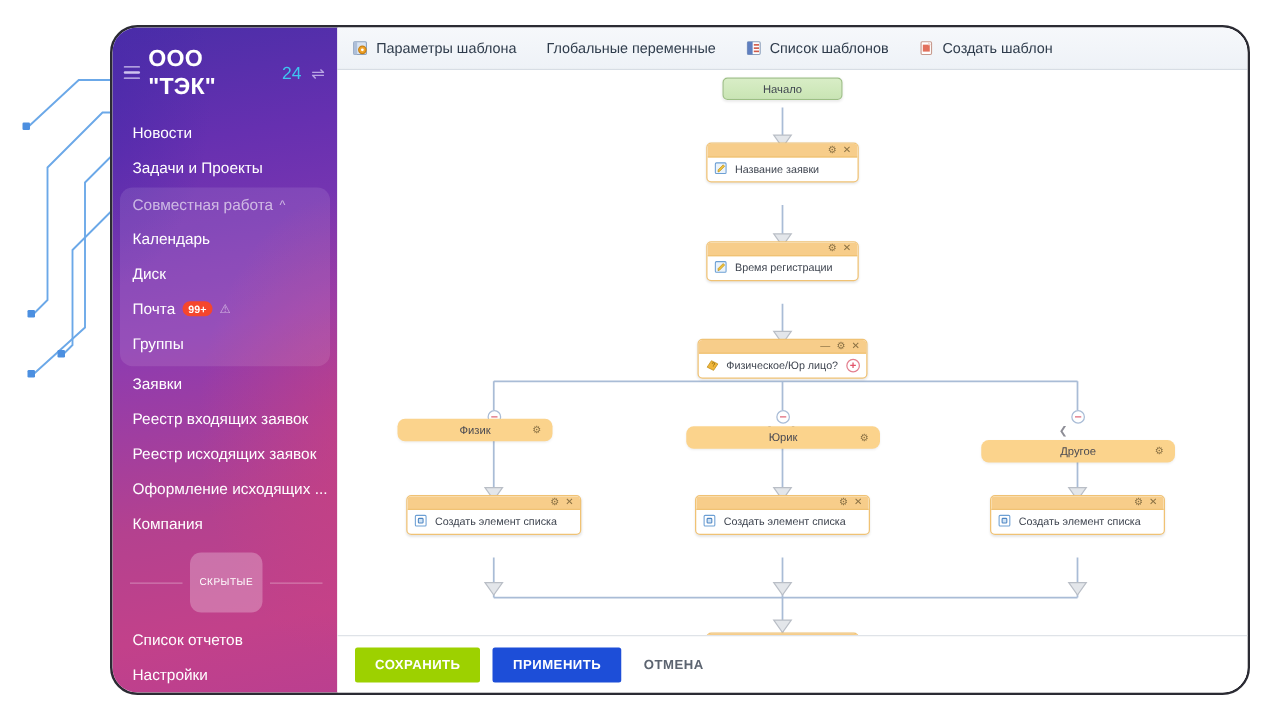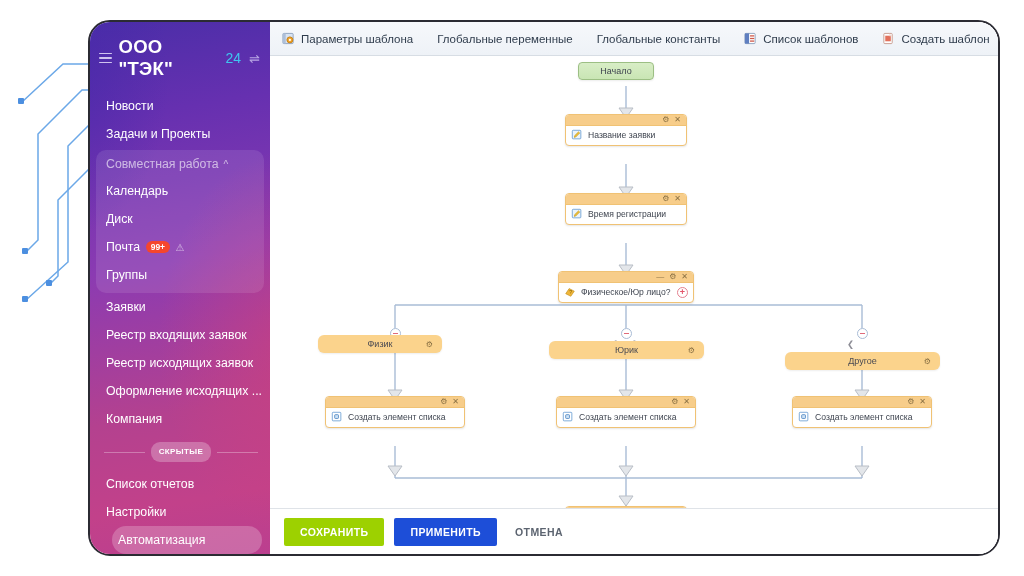--- a/index.html
+++ b/index.html
@@ -82,22 +82,22 @@
   .warn { font-size: 10px; color: rgba(255,255,255,.55); }
 
   .sb-divider {
     position:relative; z-index:2;
     display:flex; align-items:center; gap:6px;
     padding: 9px 12px 8px 14px;
   }
   .sb-divider .ln { flex:1; height:1px; background: rgba(255,255,255,.30); }
   .sb-divider .pill {
     background: rgba(255,255,255,.26); color:#fff;
-    font-size: 8px; font-weight:700; letter-spacing:.4px;
-    border-radius: 9px; padding: 6px 8px; line-height:1;
+    font-size: 8px; font-weight:400; letter-spacing:.4px;
+    border-radius: 9px; padding: 20px 8px; line-height:1;
   }
   .sb-item.active {
     margin: 0 8px 0 22px;
     padding-left: 6px;
     border-radius: 14px;
     background: rgba(255,255,255,.22);
     align-items: flex-end;
   }
 
   
@@ -326,23 +326,20 @@
           <circle cx="8.5" cy="8.5" r="3.2" fill="#f0a32a" stroke="#c77f10"></circle>
           <circle cx="8.5" cy="8.5" r="1.2" fill="#fff"></circle>
         </svg>
         <span>Параметры шаблона</span>
       </div>
 
       <div class="tb-item">
         <span>Глобальные переменные</span>
       </div>
 
-      <div class="tb-item">
-        <span>Глобальные константы</span>
-      </div>
 
       <div class="tb-item">
         <svg class="tbicon" viewBox="0 0 14 14">
           <rect x="1" y="1.5" width="11" height="11" rx="1" fill="#ffffff" stroke="#8ea2bd"></rect>
           <rect x="1" y="1.5" width="4.5" height="11" fill="#5f7fc0"></rect>
           <rect x="6.5" y="3.5" width="4.5" height="1.4" fill="#cf5a4a"></rect>
           <rect x="6.5" y="6.3" width="4.5" height="1.4" fill="#cf5a4a"></rect>
           <rect x="6.5" y="9.1" width="4.5" height="1.4" fill="#cf5a4a"></rect>
         </svg>
         <span>Список шаблонов</span>
@@ -395,21 +392,21 @@
           <path d="M118 334 L132 334 L125 344 Z"></path>
           <path d="M349 334 L363 334 L356 344 Z"></path>
           <path d="M585 334 L599 334 L592 344 Z"></path>
           <path d="M118 410 L132 410 L125 420 Z"></path>
           <path d="M349 410 L363 410 L356 420 Z"></path>
           <path d="M585 410 L599 410 L592 420 Z"></path>
           <path d="M349 440 L363 440 L356 450 Z"></path>
         </g>
       </svg>
 
-      <div class="node" style="left:308px; top:6px; width:76px;">
+      <div class="node" style="left:308px; top:6px; width:96px;">
         <div class="start-node">Начало</div>
       </div>
 
       <div class="node card" style="left:295px; top:58px; width:122px;">
         <div class="cap">
           <span>⚙</span>
           <span>✕</span>
         </div>
         <div class="body">
           <svg class="ico" viewBox="0 0 14 14">

